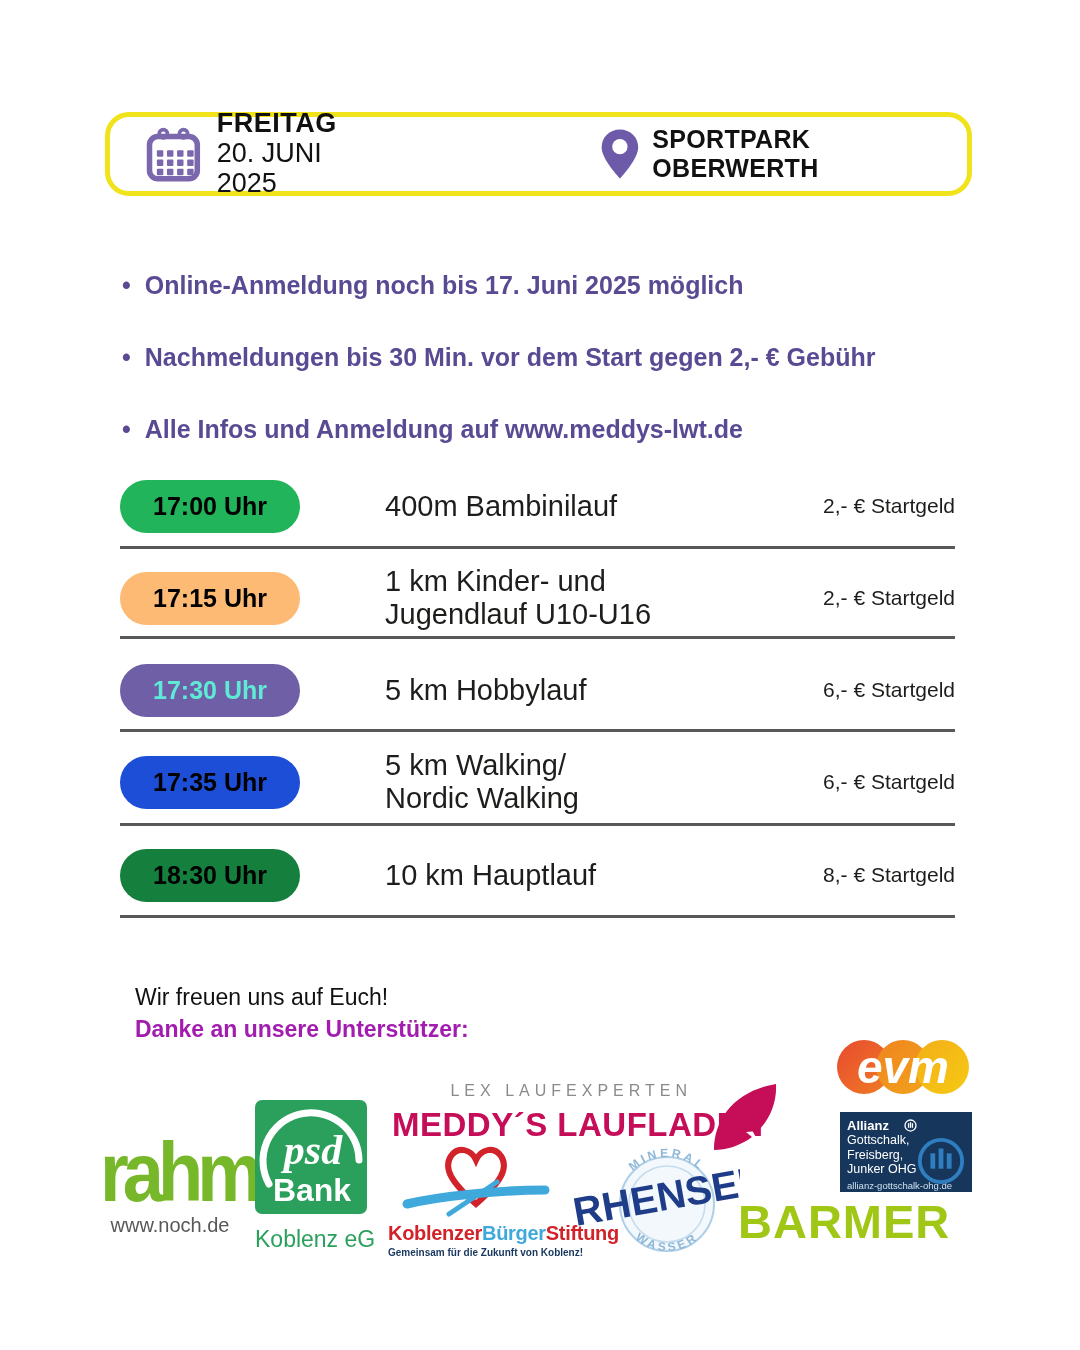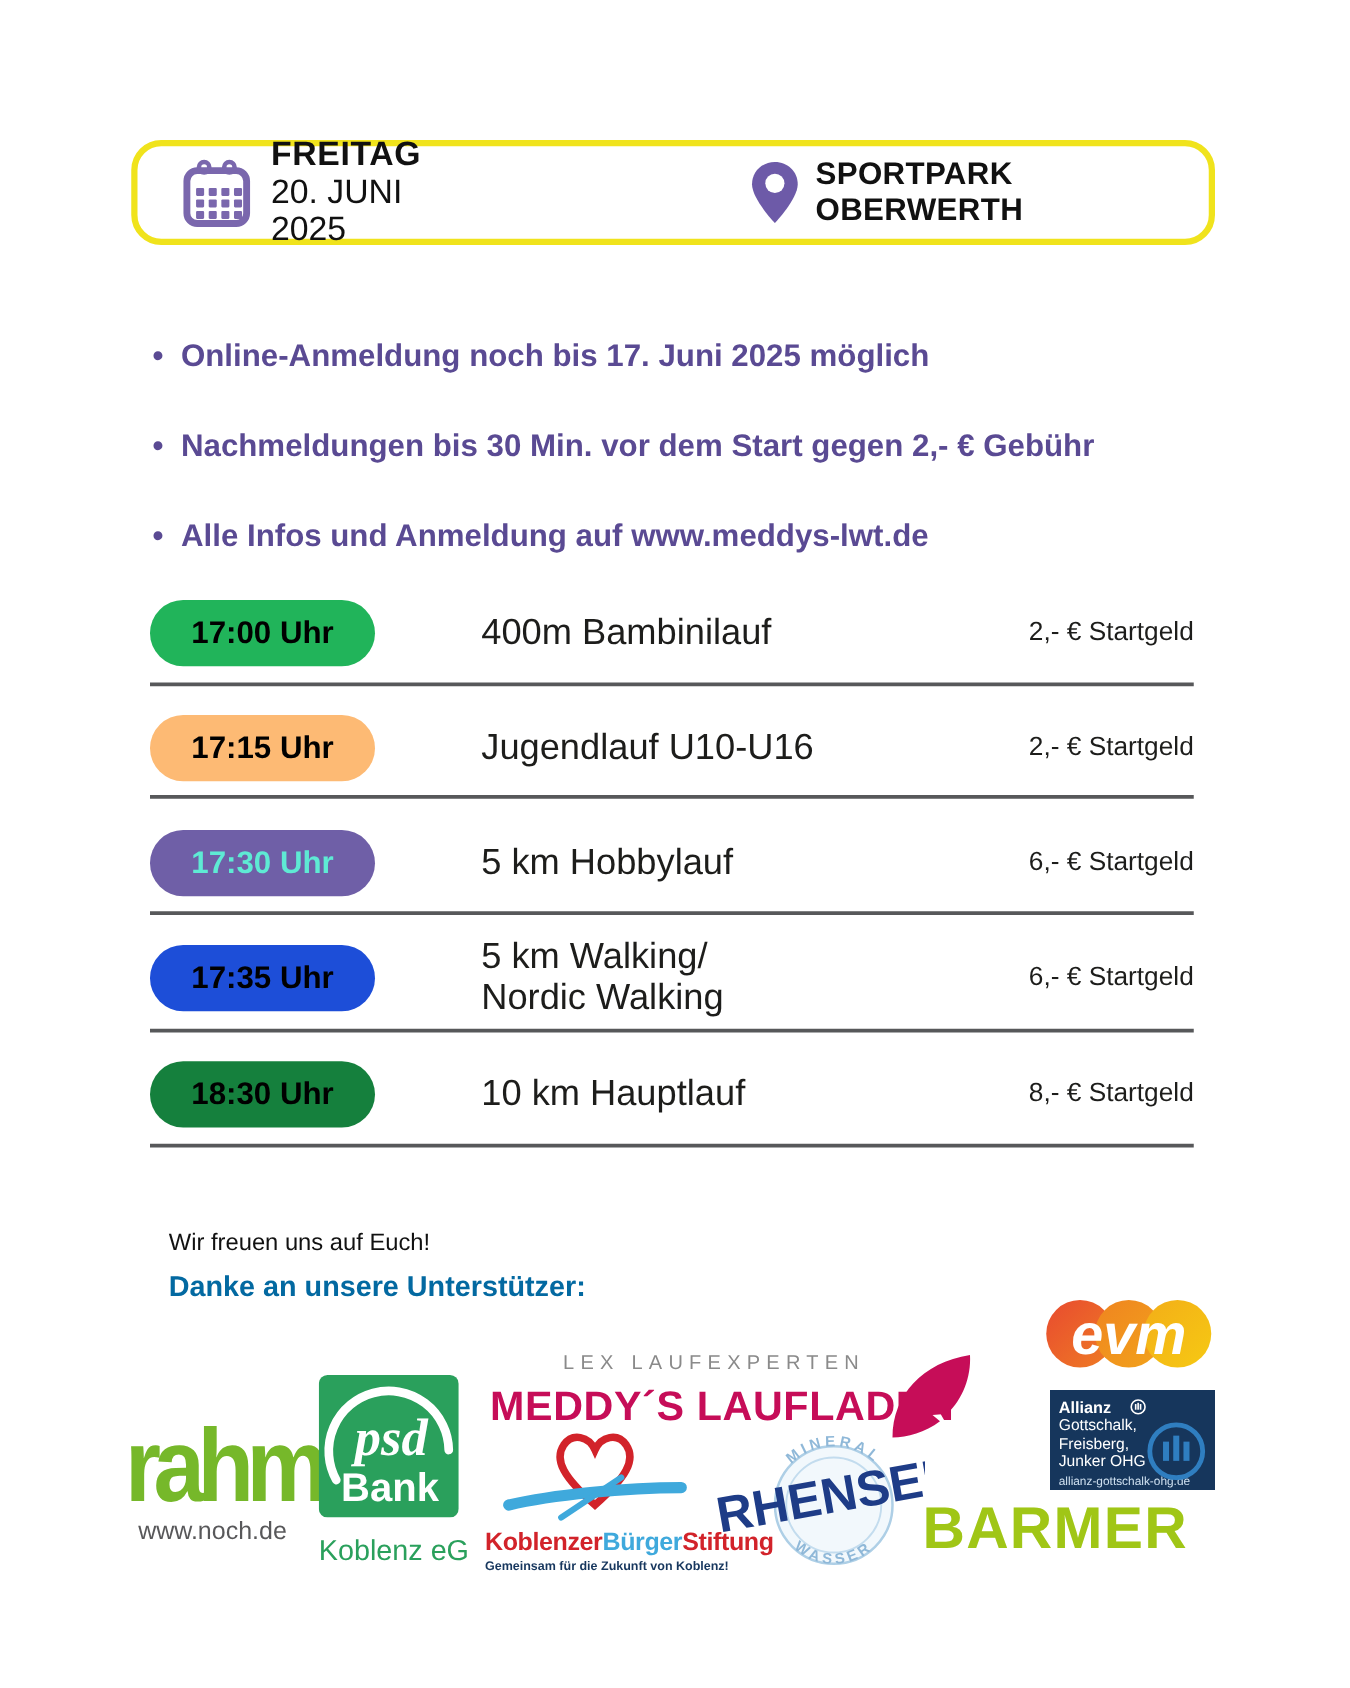--- a/index.html
+++ b/index.html
@@ -27,22 +27,22 @@
   .row{position:absolute;left:120px;width:835px;height:80px;display:flex;align-items:center;}
   .r1{top:466px;} .r2{top:558px;} .r3{top:650px;} .r4{top:742px;} .r5{top:835px;}
   .pill{flex:none;width:180px;height:53px;border-radius:27px;display:flex;align-items:center;
     justify-content:center;font-size:25px;font-weight:bold;}
   .event{margin-left:85px;width:430px;font-size:29px;line-height:33px;color:#1d1d1b;}
   .fee{margin-left:auto;font-size:21px;color:#1d1d1b;white-space:nowrap;}
   .divider{position:absolute;left:120px;width:835px;height:3px;background:#57585a;}
   .d1{top:546px;} .d2{top:636px;} .d3{top:729px;} .d4{top:823px;} .d5{top:915px;}
 
   
-  .thanks{position:absolute;left:135px;top:984px;font-size:19px;color:#111;}
-  .supporters{position:absolute;left:135px;top:1016px;font-size:23px;font-weight:bold;color:#0369a1;}
+  .thanks{position:absolute;left:135px;top:984px;font-size:23px;color:#111;}
+  .supporters{position:absolute;left:135px;top:1016px;font-size:23px;font-weight:bold;color:#a21caf;}
 
   
   .rahm{position:absolute;left:100px;top:1128px;width:140px;text-align:center;}
   .rahm-word{font-size:74px;font-weight:bold;letter-spacing:-6px;line-height:80px;color:#76b82a;
     transform:scaleY(1.12);transform-origin:top;}
   .rahm-url{font-size:20px;color:#58585a;margin-top:6px;}
 
   .psd{position:absolute;left:255px;top:1100px;width:112px;text-align:center;}
   .psd-region{font-size:23px;color:#2aa05c;margin-top:8px;white-space:nowrap;}
 
@@ -135,20 +135,21 @@
       </div>
     <div class="fee">2,- € Startgeld</div>
   </div>
   <div class="divider d1"></div>
 
   <div class="row r2">
     <div class="pill" style="background: #fdba74; color: rgb(0, 0, 0);">
         <span>17:15 Uhr</span>
       </div>
     <div class="event">
+        <div>1 km Kinder- und</div>
         <div>Jugendlauf U10-U16</div>
       </div>
     <div class="fee">2,- € Startgeld</div>
   </div>
   <div class="divider d2"></div>
 
   <div class="row r3">
     <div class="pill" style="background: rgb(111, 95, 167); color: #5eead4;">
         <span>17:30 Uhr</span>
       </div>

